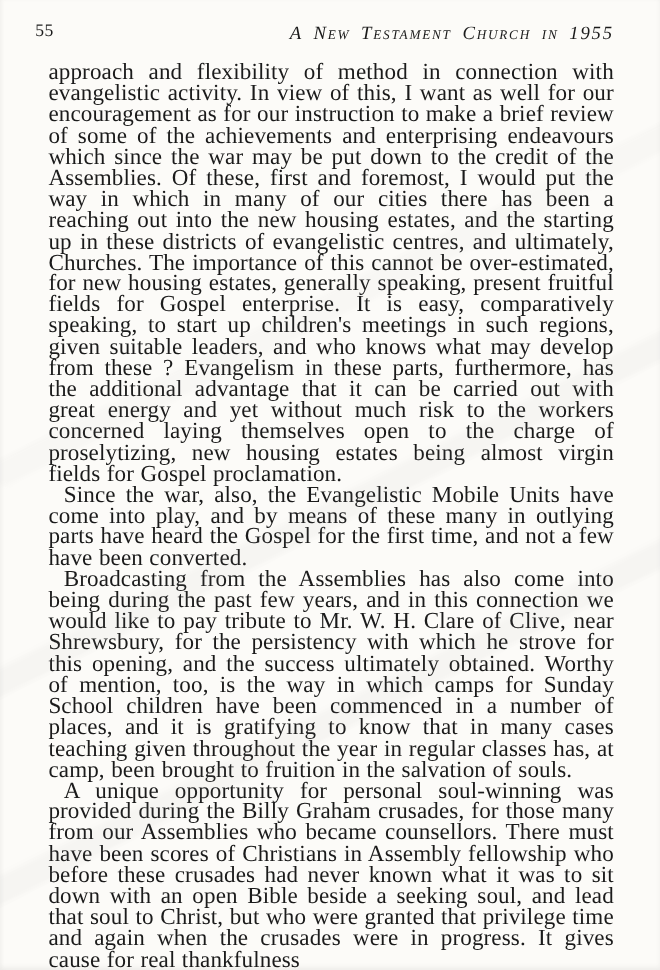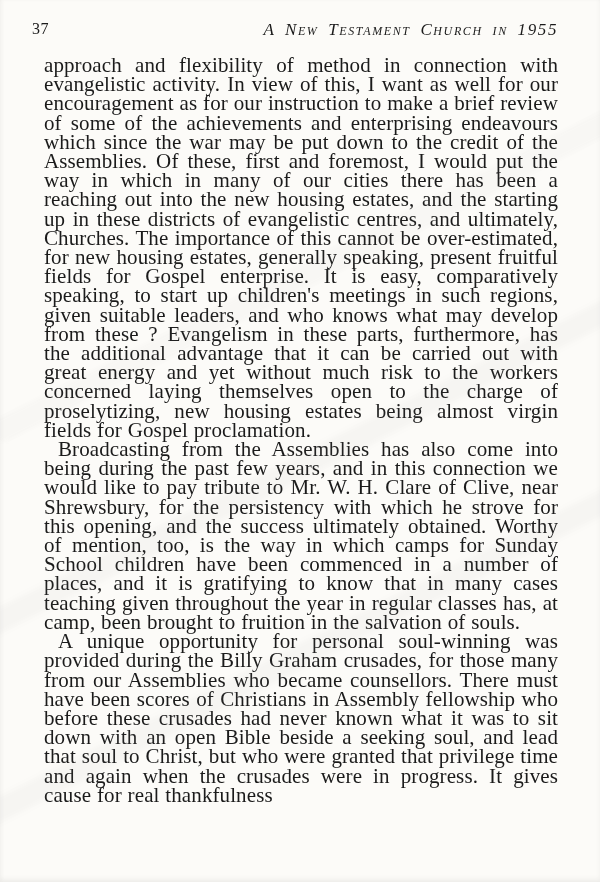--- a/index.html
+++ b/index.html
@@ -86,23 +86,24 @@
 
 <div class="page">
 
   <div class="watermark">
     <div class="wm-line l1"></div>
     <div class="wm-line l2"></div>
     <div class="wm-line l3"></div>
   </div>
 
   <header class="running-head">
-    <span class="page-number">37</span>
+    <span class="page-number">55</span>
     <span class="running-title">A New Testament Church in 1955</span>
   </header>
 
   <main class="body-text">
     <p>approach and flexibility of method in connection with evangelistic activity.  In view of this, I want as well for our encouragement as for our instruction to make a brief review of some of the achievements and enterprising endeavours which since the war may be put down to the credit of the Assemblies. Of these, first and foremost, I would put the way in which in many of our cities there has been a reaching out into the new housing estates, and the starting up in these districts of evangelistic centres, and ultimately, Churches.  The importance of this cannot be over-estimated, for new housing estates, generally speaking, present fruitful fields for Gospel enterprise.  It is easy, comparatively speaking, to start up children's meetings in such regions, given suitable leaders, and who knows what may develop from these ?  Evangelism in these parts, furthermore, has the additional advantage that it can be carried out with great energy and yet without much risk to the workers concerned laying themselves open to the charge of proselytizing, new housing estates being almost virgin fields for Gospel proclamation.</p>
+    <p class="ind">Since the war, also, the Evangelistic Mobile Units have come into play, and by means of these many in outlying parts have heard the Gospel for the first time, and not a few have been converted.</p>
     <p class="ind">Broadcasting from the Assemblies has also come into being during the past few years, and in this connection we would like to pay tribute to Mr. W. H. Clare of Clive, near Shrewsbury, for the persistency with which he strove for this opening, and the success ultimately obtained.  Worthy of mention, too, is the way in which camps for Sunday School children have been commenced in a number of places, and it is gratifying to know that in many cases teaching given throughout the year in regular classes has, at camp, been brought to fruition in the salvation of souls.</p>
     <p class="ind">A unique opportunity for personal soul-winning was provided during the Billy Graham crusades, for those many from our Assemblies who became counsellors.  There must have been scores of Christians in Assembly fellowship who before these crusades had never known what it was to sit down with an open Bible beside a seeking soul, and lead that soul to Christ, but who were granted that privilege time and again when the crusades were in progress.  It gives cause for real thankfulness</p>
   </main>
 
 </div>
 
 </body></html>

